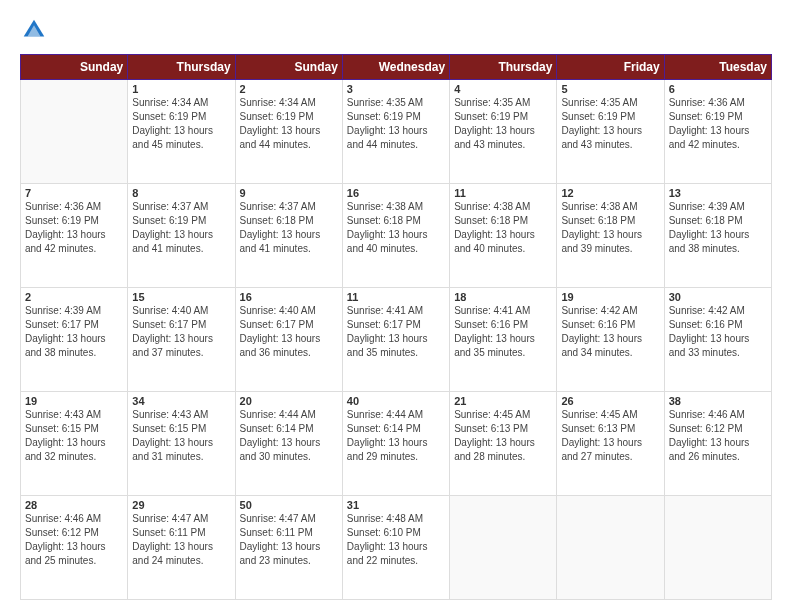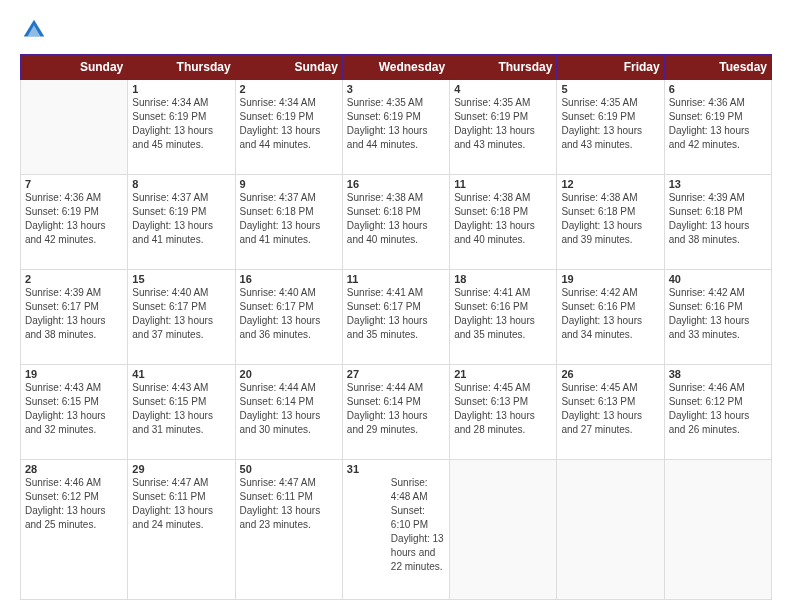--- a/index.html
+++ b/index.html
@@ -249,47 +249,47 @@
 Sunset: 6:16 PM
 Daylight: 13 hours and 35 minutes.</div>
           </td>
           <td>
             <span class="day-number">19</span>
             <div class="day-info" style="white-space: pre-line;">Sunrise: 4:42 AM
 Sunset: 6:16 PM
 Daylight: 13 hours and 34 minutes.</div>
           </td>
           <td>
-            <span class="day-number">40</span>
+            <span class="day-number">30</span>
             <div class="day-info" style="white-space: pre-line;">Sunrise: 4:42 AM
 Sunset: 6:16 PM
 Daylight: 13 hours and 33 minutes.</div>
           </td>
         </tr>
         <tr>
           <td>
             <span class="day-number">19</span>
             <div class="day-info" style="white-space: pre-line;">Sunrise: 4:43 AM
 Sunset: 6:15 PM
 Daylight: 13 hours and 32 minutes.</div>
           </td>
           <td>
-            <span class="day-number">41</span>
+            <span class="day-number">34</span>
             <div class="day-info" style="white-space: pre-line;">Sunrise: 4:43 AM
 Sunset: 6:15 PM
 Daylight: 13 hours and 31 minutes.</div>
           </td>
           <td>
             <span class="day-number">20</span>
             <div class="day-info" style="white-space: pre-line;">Sunrise: 4:44 AM
 Sunset: 6:14 PM
 Daylight: 13 hours and 30 minutes.</div>
           </td>
           <td>
-            <span class="day-number">27</span>
+            <span class="day-number">40</span>
             <div class="day-info" style="white-space: pre-line;">Sunrise: 4:44 AM
 Sunset: 6:14 PM
 Daylight: 13 hours and 29 minutes.</div>
           </td>
           <td>
             <span class="day-number">21</span>
             <div class="day-info" style="white-space: pre-line;">Sunrise: 4:45 AM
 Sunset: 6:13 PM
 Daylight: 13 hours and 28 minutes.</div>
           </td>
@@ -320,21 +320,21 @@
 Daylight: 13 hours and 24 minutes.</div>
           </td>
           <td>
             <span class="day-number">50</span>
             <div class="day-info" style="white-space: pre-line;">Sunrise: 4:47 AM
 Sunset: 6:11 PM
 Daylight: 13 hours and 23 minutes.</div>
           </td>
           <td>
             <span class="day-number">31</span>
-            <div class="day-info" style="white-space: pre-line; margin-left: 44px;">Sunrise: 4:48 AM
+            <div class="day-info" style="white-space: pre-line;">Sunrise: 4:48 AM
 Sunset: 6:10 PM
 Daylight: 13 hours and 22 minutes.</div>
           </td>
           <td class="empty"></td>
           <td class="empty"></td>
           <td class="empty"></td>
         </tr>
       </tbody>
   </table>
 </div>

